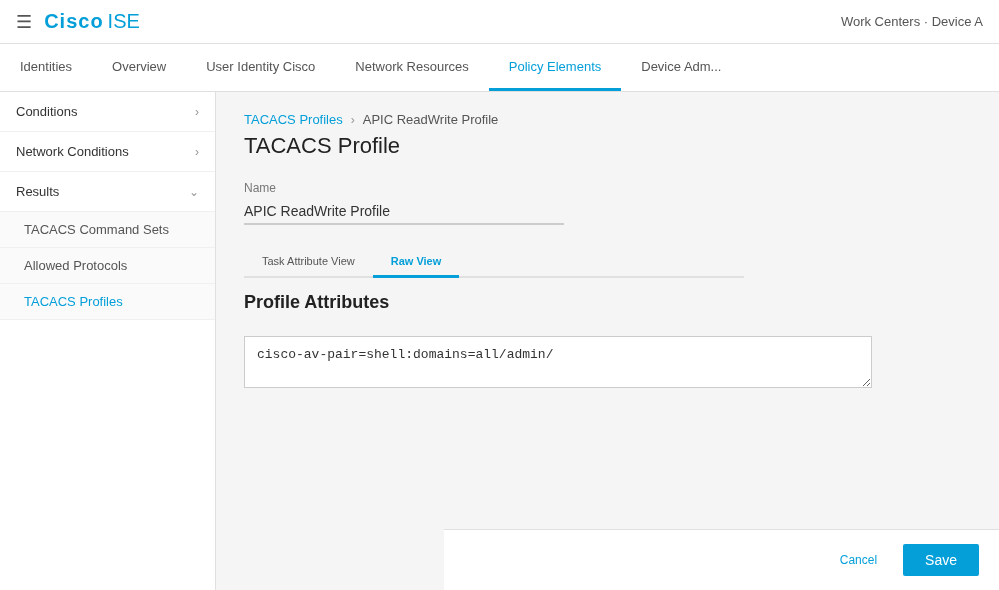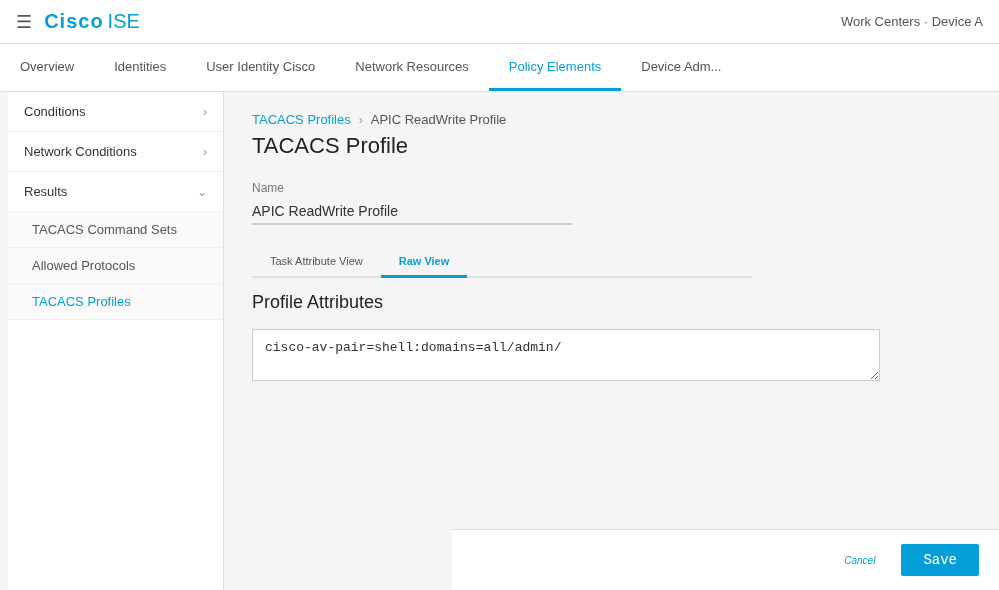--- a/index.html
+++ b/index.html
@@ -30,21 +30,21 @@
       transition: color 0.15s;
     }
     .nav-tab.active { color: #049fd9; border-bottom: 3px solid #049fd9; font-weight: 500; }
 
     
     .layout { display: flex; height: calc(590px - 44px - 48px); }
 
     
     .sidebar {
       width: 216px; background: #fff; border-right: 1px solid #e0e0e0;
-      overflow-y: auto; flex-shrink: 0; margin-left: 8px;
+      overflow-y: auto; flex-shrink: 0;
     }
     .sidebar-item {
       display: flex; align-items: center; justify-content: space-between;
       padding: 12px 16px; cursor: pointer; font-size: 13px; color: #333;
       border-bottom: 1px solid #f0f0f0;
     }
     .sidebar-item .chevron { color: #999; font-size: 12px; }
     .sidebar-sub-item {
       padding: 10px 16px 10px 24px; cursor: pointer; font-size: 13px; color: #555;
       border-bottom: 1px solid #f0f0f0; background: #fafafa;
@@ -83,66 +83,65 @@
 
     
     .view-tabs { display: flex; align-items: flex-end; margin: 22px 0 0 0; gap: 0; border-bottom: 2px solid #e0e0e0; width: 500px; }
     .view-tab {
       padding: 8px 18px; cursor: pointer; font-size: 11px; color: #555;
       border-bottom: 3px solid transparent; margin-bottom: -2px;
     }
     .view-tab.active { color: #049fd9; font-weight: 700; border-bottom: 3px solid #049fd9; }
 
     
-    .section-title { font-size: 18px; font-weight: 400; color: #222; margin: 14px 0 16px 0; }
+    .section-title { font-size: 18px; font-weight: 700; color: #222; margin: 14px 0 23px 0; }
 
     
     .attr-textarea {
       width: 628px; max-width: 100%; min-height: 44px;
       border: 1px solid #ccc; background: #fff;
       font-size: 13px; color: #333; padding: 10px 12px;
       outline: none; resize: vertical; display: block;
       font-family: 'Courier New', monospace;
     }
 
     
     .action-bar {
       position: absolute; bottom: 0; right: 0; left: 228px;
       display: flex; justify-content: flex-end; align-items: center;
       gap: 10px; padding: 14px 20px;
       background: #fff; border-top: 1px solid #e0e0e0;
     }
     .btn-cancel {
       background: transparent; border: none; color: #049fd9;
-      font-size: 10px; cursor: pointer; padding: 8px 16px; font-style: italic;
+      font-size: 12px; cursor: pointer; padding: 8px 16px;
     }
     .btn-save {
       background: #049fd9; color: #fff; border: none;
       font-size: 14px; cursor: pointer; padding: 8px 22px;
       border-radius: 2px;
-      font-family: Liberation Mono, monospace;
     }
   </style>
 </head>
 <body>
 
 <div class="top-bar">
   <div class="top-bar-left">
     <span class="hamburger-icon">☰</span>
     <div class="cisco-logo">
       <span class="cisco-text">Cisco</span>
       <span class="ise-text">ISE</span>
     </div>
   </div>
   <div class="top-bar-right">Work Centers · Device A</div>
 </div>
 
 <div class="nav-tabs">
+  <div class="nav-tab">Identities</div>
   <div class="nav-tab">Overview</div>
-  <div class="nav-tab">Identities</div>
   <div class="nav-tab">User Identity Cisco</div>
   <div class="nav-tab">Network Resources</div>
   <div class="nav-tab active">Policy Elements</div>
   <div class="nav-tab">Device Adm...</div>
 </div>
 
 <div class="layout">
 
   <div class="sidebar">
     <div class="sidebar-item">

